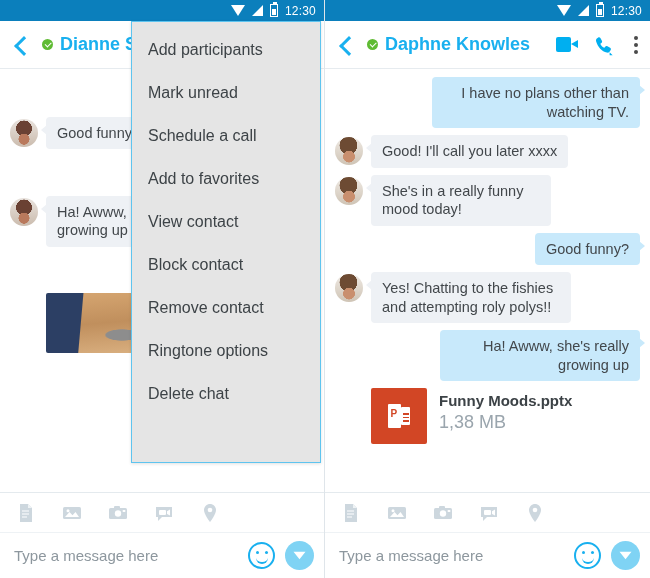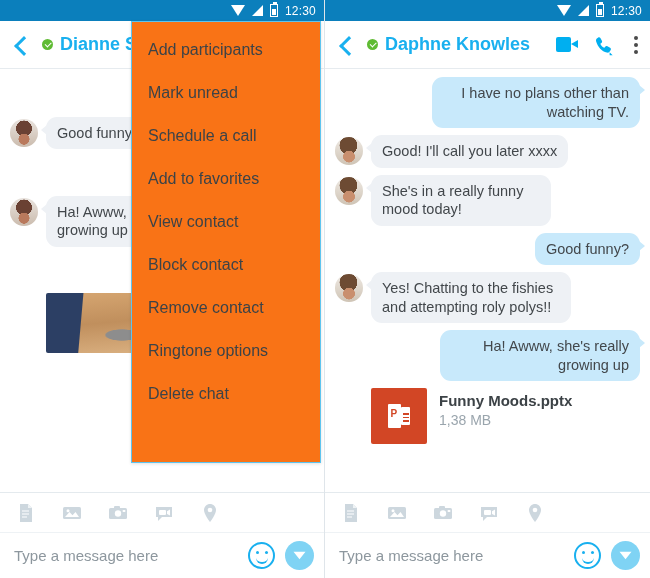--- a/index.html
+++ b/index.html
@@ -95,21 +95,21 @@
   }
   .avatar.ph-a { background:
      radial-gradient(circle at 50% 72%, #b9795c 0 22%, transparent 23%),
      radial-gradient(circle at 50% 34%, #6a4133 0 34%, transparent 35%),
      linear-gradient(#e8e2dd, #cbbcae); }
   .avatar.ph-b { background:
      radial-gradient(circle at 50% 70%, #c98f6e 0 24%, transparent 25%),
      radial-gradient(circle at 48% 30%, #6d4b33 0 36%, transparent 37%),
      linear-gradient(#efeae4, #cfc4b5); }
   .bubble {
-    max-width: 215px; padding: 7px 11px; border-radius: 11px;
+    max-width: 215px; padding: 7px 11px; border-radius: 4px;
     font-size: 14.5px; line-height: 1.28; color: #42474b;
     position: relative; word-wrap: break-word;
   }
   .bubble.in  { background: #eef1f5; }
   .bubble.out { background: #c8e9fb; text-align: right; }
   .bubble.in::before {
     content:""; position:absolute; left:-5px; top:8px; width:0; height:0;
     border-top:5px solid transparent; border-bottom:5px solid transparent;
     border-right:6px solid #eef1f5;
   }
@@ -133,21 +133,21 @@
   .ppt-glyph::after {
     content:""; position:absolute; right:0; top:3px; width:9px; height:18px;
     background:#fff; border-radius:1px;
   }
   .ppt-p { position:absolute; left:2.5px; top:5px; font-size:10px; font-weight:bold;
            color:#d24625; z-index:2; line-height:1; font-family:"Liberation Sans",sans-serif; }
   .ppt-lines { position:absolute; right:1.5px; top:9px; width:6px; z-index:2; }
   .ppt-lines i { display:block; height:1.4px; background:#d24625; margin-bottom:2px; }
   .attach-meta { margin-left: 12px; padding-top: 4px; }
   .attach-name { font-size: 15px; font-weight: bold; color: #3c4246; }
-  .attach-size { font-size: 14px; color: #9aa5ad; margin-top: 3px; }
+  .attach-size { font-size: 18px; color: #9aa5ad; margin-top: 3px; }
 
   .photo-msg {
     margin: 2px 0 0 36px; width: 200px; height: 60px; border-radius: 2px;
     background:
       linear-gradient(95deg, #2c3f64 0 18%, transparent 18.5%),
       radial-gradient(ellipse at 38% 70%, #8d8d8d 0 9%, transparent 10%),
       linear-gradient(175deg, #d7a772 0%, #c08f5d 45%, #e0b889 100%);
   }
 
   
@@ -176,21 +176,21 @@
                      border-bottom:2px solid #19b0ef; border-radius:0 0 12px 12px; }
   .ic-send {
     width: 29px; height: 29px; border-radius: 50%; background: #7fd3f4;
     flex: 0 0 29px; display: flex; align-items: center; justify-content: center; cursor: pointer;
   }
   .ic-send svg { display: block; }
 
   
   .ctx-menu {
     position: absolute; left: 131px; top: 21px; width: 190px; height: 442px;
-    background: #f97316; border: 1px solid #5ec4ef; z-index: 50;
+    background: #e5e5e5; border: 1px solid #5ec4ef; z-index: 50;
     box-shadow: 0 1px 3px rgba(0,0,0,.12);
     padding: 6px 0 0 0;
   }
   .ctx-item {
     height: 43px; display: flex; align-items: center; padding: 0 16px;
     font-size: 16px; color: #3d4347; cursor: pointer; white-space: nowrap;
   }
 </style>
 </head>
 <body>

